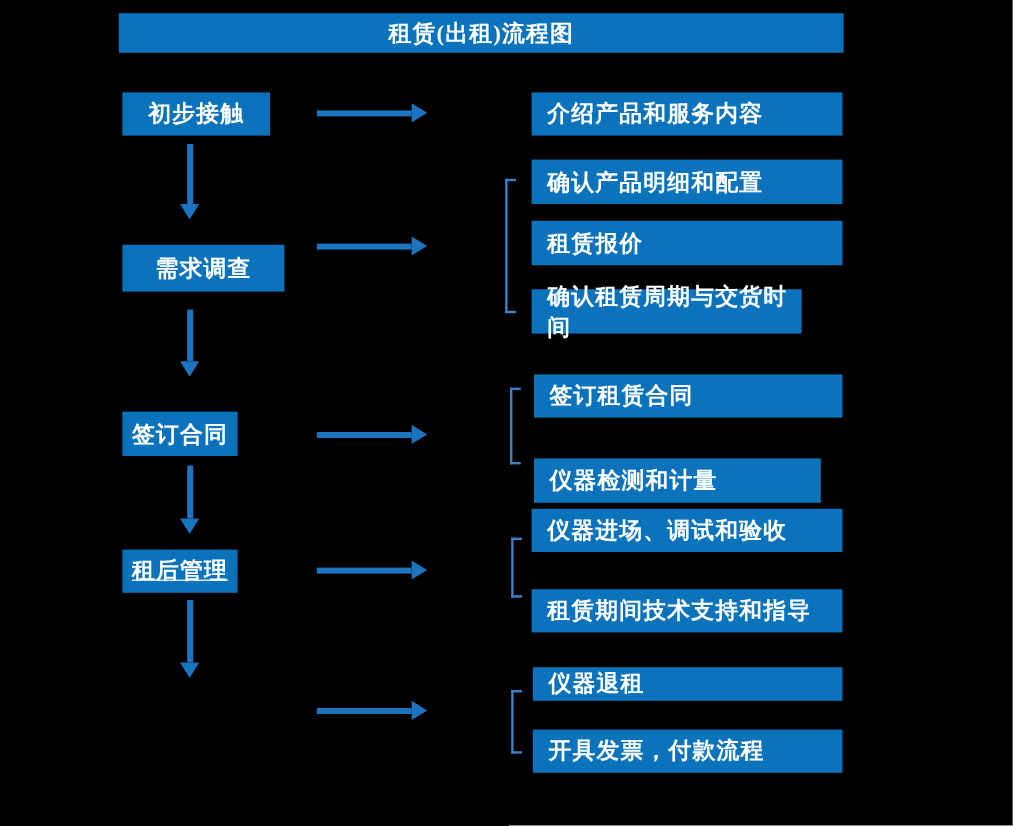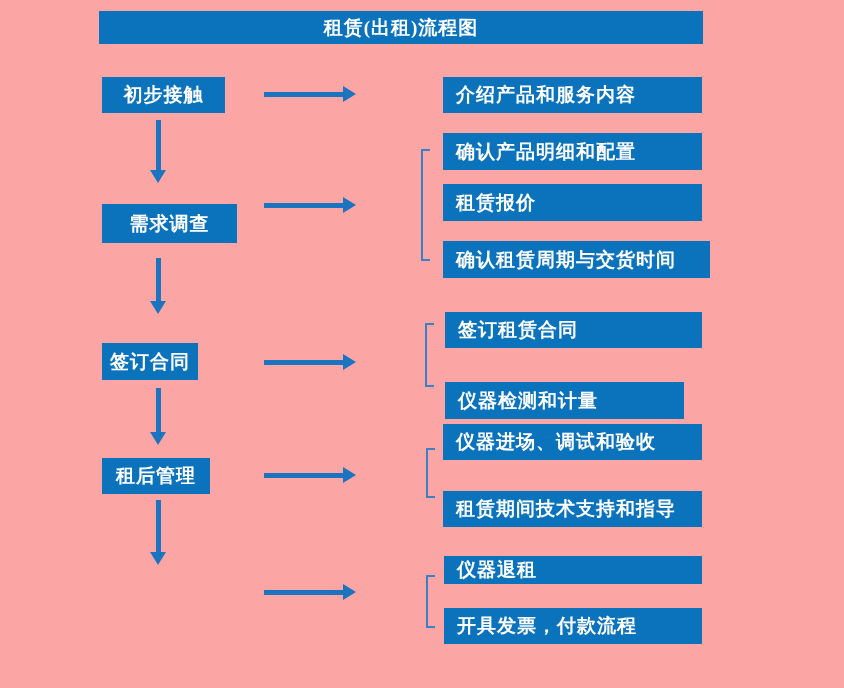--- a/index.html
+++ b/index.html
@@ -1,19 +1,19 @@
 <!DOCTYPE html>
 <html><head>
 <meta charset="utf-8">
 <style>
   html,body{margin:0;padding:0;background:#ffffff;}
   #canvas{
     position:relative;
     width:844px;height:688px;
-    background:#fca5a5;
+    background:#000000;
     font-family:"Liberation Serif","DejaVu Serif",serif;
     overflow:hidden;
   }
   .box{
     position:absolute;
     background:#0b72bc;
     color:#ffffff;
     font-weight:bold;
     font-size:19px;
     display:flex;
@@ -80,27 +80,27 @@
 </head>
 <body>
 
 <div id="canvas">
 
   <div class="box title-bar" style="left:99px;top:11px;width:604px;height:33px;">租赁(出租)流程图</div>
 
   <div class="box step-box" style="left:102px;top:77px;width:123px;height:36px;">初步接触</div>
   <div class="box step-box" style="left:102px;top:204px;width:135px;height:39px;">需求调查</div>
   <div class="box step-box" style="left:102px;top:343px;width:96px;height:37px;">签订合同</div>
-  <div class="box step-box" style="left:102px;top:458px;width:108px;height:36px;">租后管理</div>
+  <div class="box step-box" style="left:102px;top:458px;width:96px;height:36px;text-decoration:underline;">租后管理</div>
 
   <div class="box detail-box" style="left:443px;top:77px;width:259px;height:36px;">介绍产品和服务内容</div>
 
   <div class="box detail-box" style="left:443px;top:133px;width:259px;height:37px;font-family:Liberation Mono, monospace;">确认产品明细和配置</div>
   <div class="box detail-box" style="left:443px;top:184px;width:259px;height:37px;">租赁报价</div>
-  <div class="box detail-box" style="left:443px;top:241px;width:267px;height:37px;">确认租赁周期与交货时间</div>
+  <div class="box detail-box" style="left:443px;top:241px;width:225px;height:37px;">确认租赁周期与交货时间</div>
 
   <div class="box detail-box" style="left:445px;top:312px;width:257px;height:36px;text-align:right;">签订租赁合同</div>
   <div class="box detail-box" style="left:445px;top:363px;width:239px;height:37px;margin-top:19px;">仪器检测和计量</div>
 
   <div class="box detail-box" style="left:443px;top:424px;width:259px;height:36px;">仪器进场、调试和验收</div>
   <div class="box detail-box" style="left:443px;top:491px;width:259px;height:36px;">租赁期间技术支持和指导</div>
 
   <div class="box detail-box" style="left:444px;top:556px;width:258px;height:28px;">仪器退租</div>
   <div class="box detail-box" style="left:444px;top:608px;width:258px;height:36px;">开具发票，付款流程</div>
 

